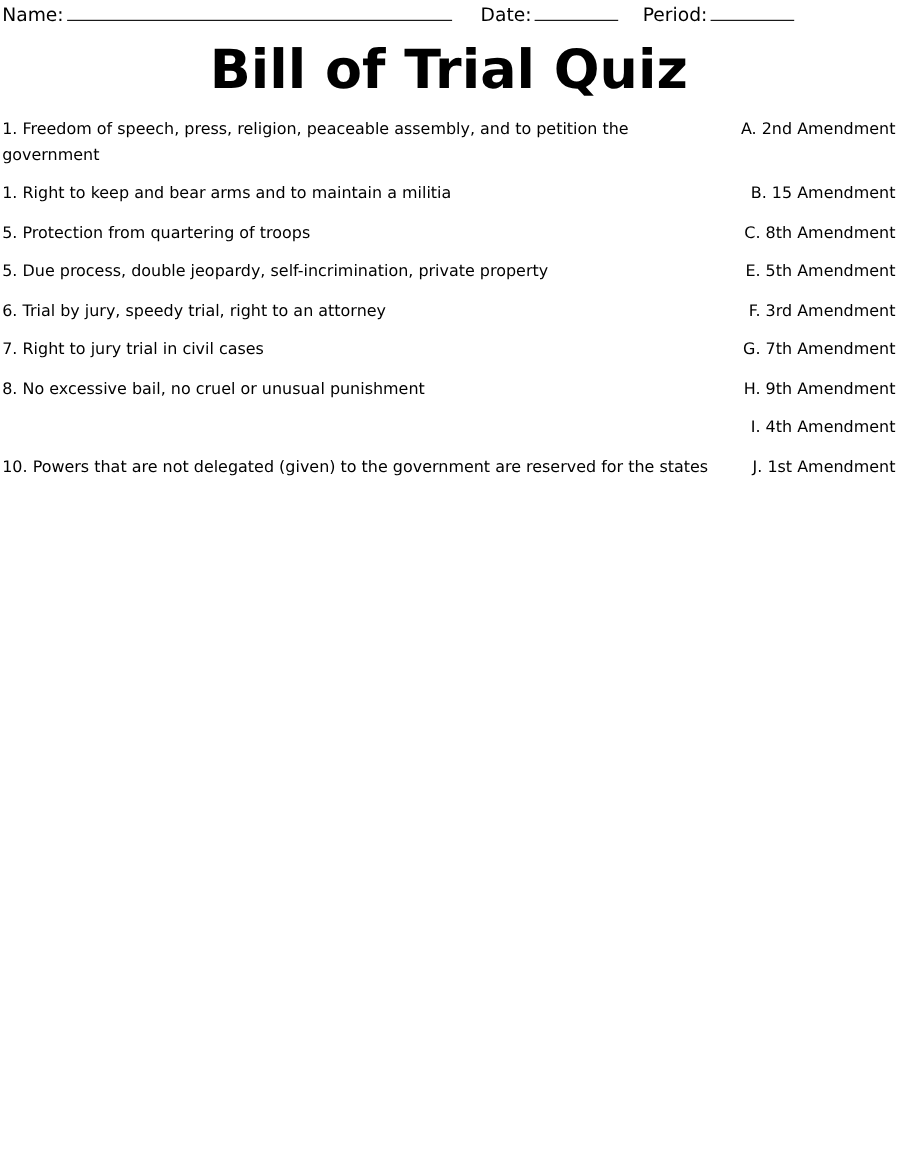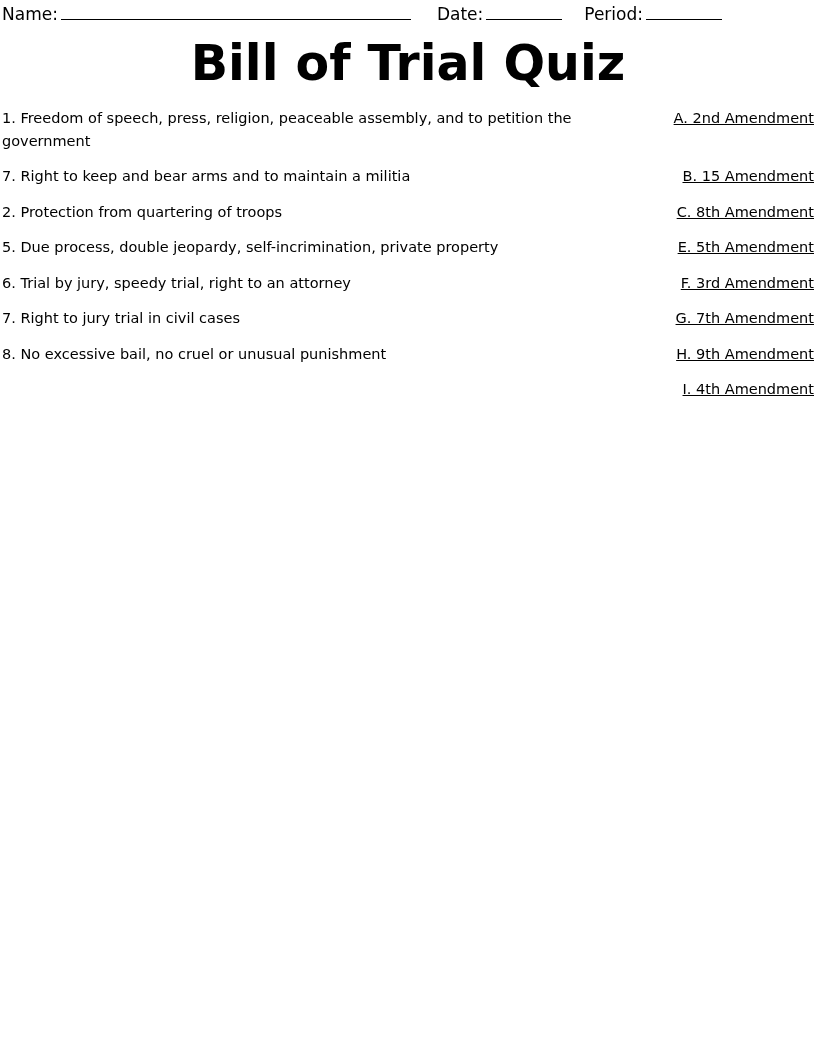--- a/index.html
+++ b/index.html
@@ -74,21 +74,20 @@
     font-size: 14.5px;
     line-height: 1.55;
     padding-right: 6px;
   }
   .a-text {
     flex: 1 1 auto;
     font-size: 14.5px;
     line-height: 1.55;
     text-align: right;
     white-space: nowrap;
-    text-decoration: underline;
   }
   .row.first .q-text { flex: 0 0 600px; }
 </style>
 </head>
 <body>
 
 <div class="page">
 
   <div class="header-line">
     <span class="header-field">
@@ -110,26 +109,26 @@
   <div class="title">Bill of Trial Quiz</div>
 
   <div class="quiz">
 
     <div class="row first">
       <div class="q-text">1. Freedom of speech, press, religion, peaceable assembly, and to petition the government</div>
       <div class="a-text">A. 2nd Amendment</div>
     </div>
 
     <div class="row">
-      <div class="q-text">7. Right to keep and bear arms and to maintain a militia</div>
+      <div class="q-text">1. Right to keep and bear arms and to maintain a militia</div>
       <div class="a-text">B. 15 Amendment</div>
     </div>
 
     <div class="row">
-      <div class="q-text">2. Protection from quartering of troops</div>
+      <div class="q-text">5. Protection from quartering of troops</div>
       <div class="a-text">C. 8th Amendment</div>
     </div>
 
 
     <div class="row">
       <div class="q-text">5. Due process, double jeopardy, self-incrimination, private property</div>
       <div class="a-text">E. 5th Amendment</div>
     </div>
 
     <div class="row">
@@ -144,15 +143,19 @@
 
     <div class="row">
       <div class="q-text">8. No excessive bail, no cruel or unusual punishment</div>
       <div class="a-text">H. 9th Amendment</div>
     </div>
 
     <div class="row">
       <div class="a-text">I. 4th Amendment</div>
     </div>
 
+    <div class="row">
+      <div class="q-text">10. Powers that are not delegated (given) to the government are reserved for the states</div>
+      <div class="a-text">J. 1st Amendment</div>
+    </div>
 
   </div>
 </div>
 
 </body></html>

